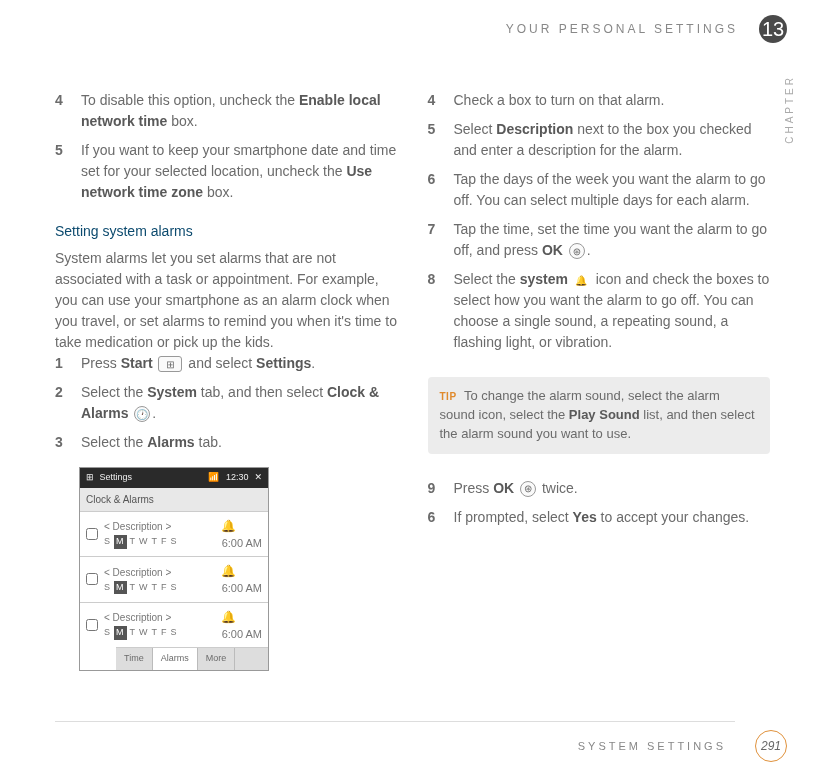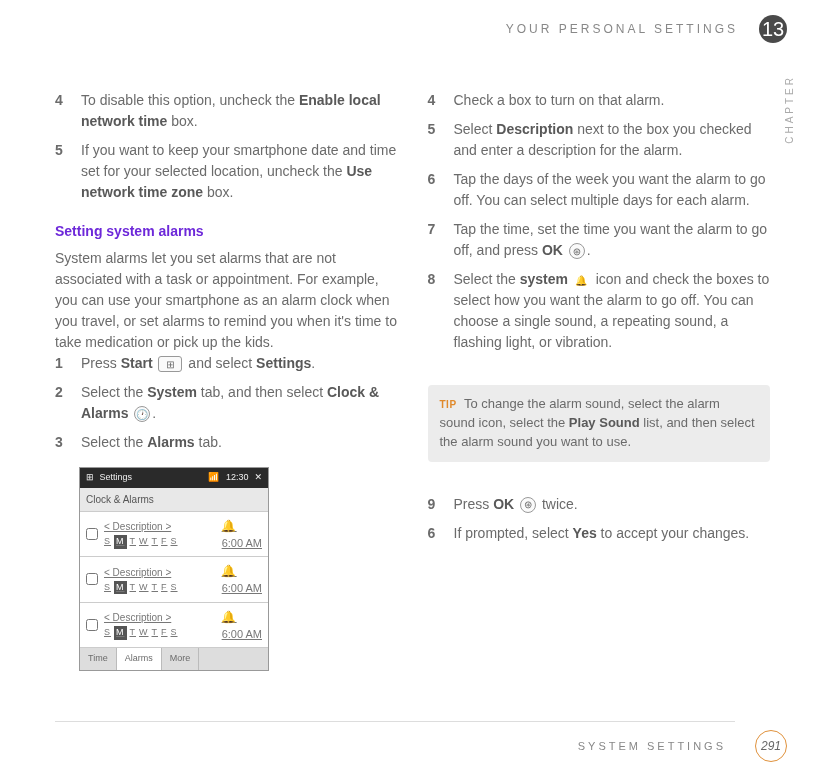--- a/index.html
+++ b/index.html
@@ -63,22 +63,22 @@
       margin-bottom: 8px;
     }
     .num {
       font-weight: bold;
       color: #6b6b6b;
       min-width: 16px;
     }
     .step-body { flex: 1; }
     .bold { font-weight: bold; color: #595959; }
     h3.subhead {
-      font-weight: bold;
-      color: #6d28d9;
+      font-weight: normal;
+      color: #0c4a6e;
       margin: 18px 0 6px 0;
       font-size: 14px;
     }
     p.para { }
     .icon-inline {
       display: inline-flex;
       align-items: center;
       justify-content: center;
       vertical-align: middle;
       width: 24px;
@@ -121,21 +121,20 @@
       color: #555;
     }
     .alarm-row {
       display: flex;
       align-items: center;
       gap: 6px;
       padding: 5px 6px;
       border-top: 1px solid #ccc;
       font-size: 10px;
       color: #777;
-      text-decoration: underline;
     }
     .alarm-row input[type="checkbox"] {
       width: 12px; height: 12px;
     }
     .alarm-row .rcol { flex: 1; }
     .alarm-row .days {
       font-size: 9px;
       letter-spacing: 1px;
       display: flex;
       gap: 3px;
@@ -149,30 +148,31 @@
     .alarm-row .time { font-size: 11px; text-align: right; }
     .alarm-row .bell {
       font-size: 12px;
       color: #d97a1c;
     }
     .ss-tabs {
       display: flex;
       font-size: 9px;
       border-top: 1px solid #ccc;
       background: #ddd;
+      margin-left: 36px;
     }
     .ss-tabs .tab {
       padding: 4px 8px;
       border-right: 1px solid #bbb;
     }
     .ss-tabs .tab.active { background: #fff; }
     .tip-box {
       background: #ececec;
       padding: 10px 12px;
-      margin: 32px 0;
+      margin: 24px 0;
       font-size: 13px;
       border-radius: 4px;
       line-height: 1.45;
     }
     .tip-label {
       color: #e08a2c;
       font-weight: bold;
       font-size: 10px;
       letter-spacing: 0.5px;
       margin-right: 4px;

